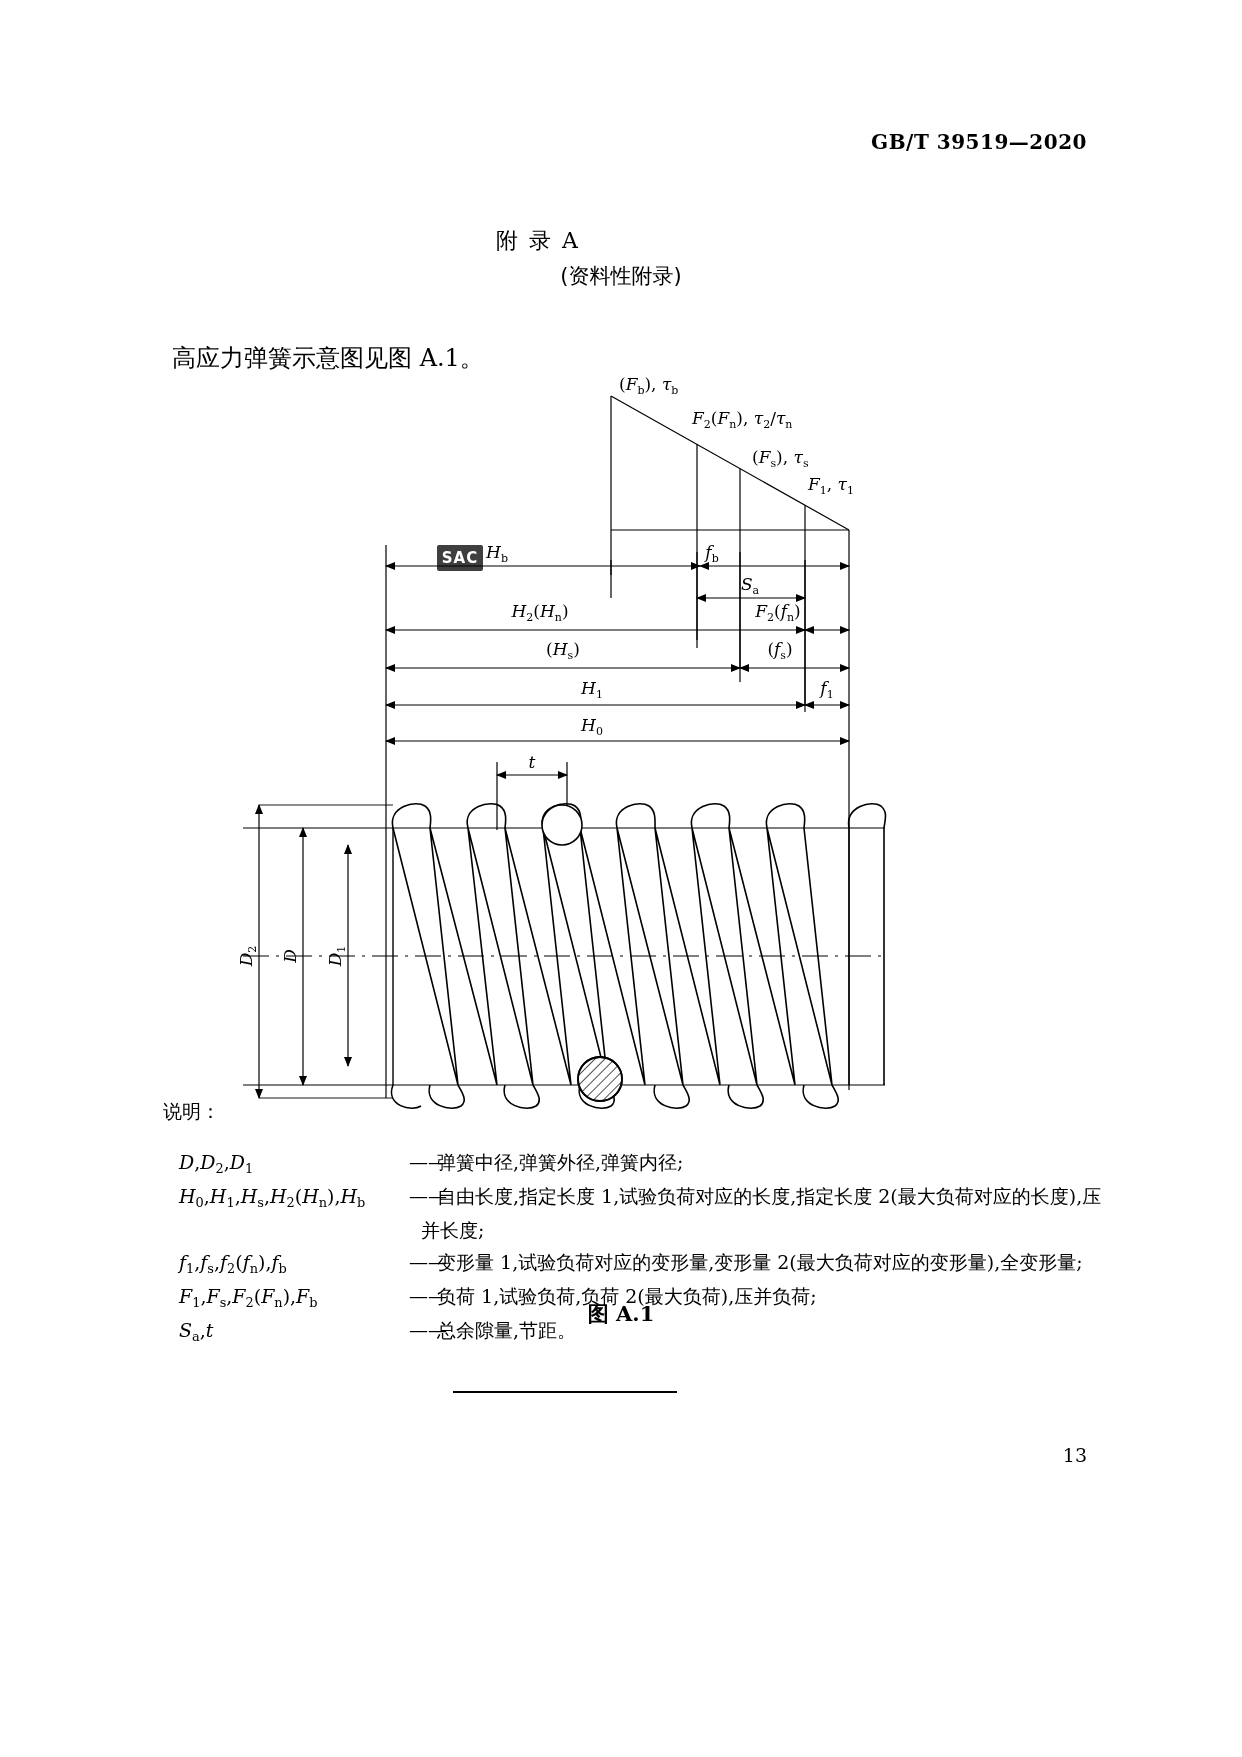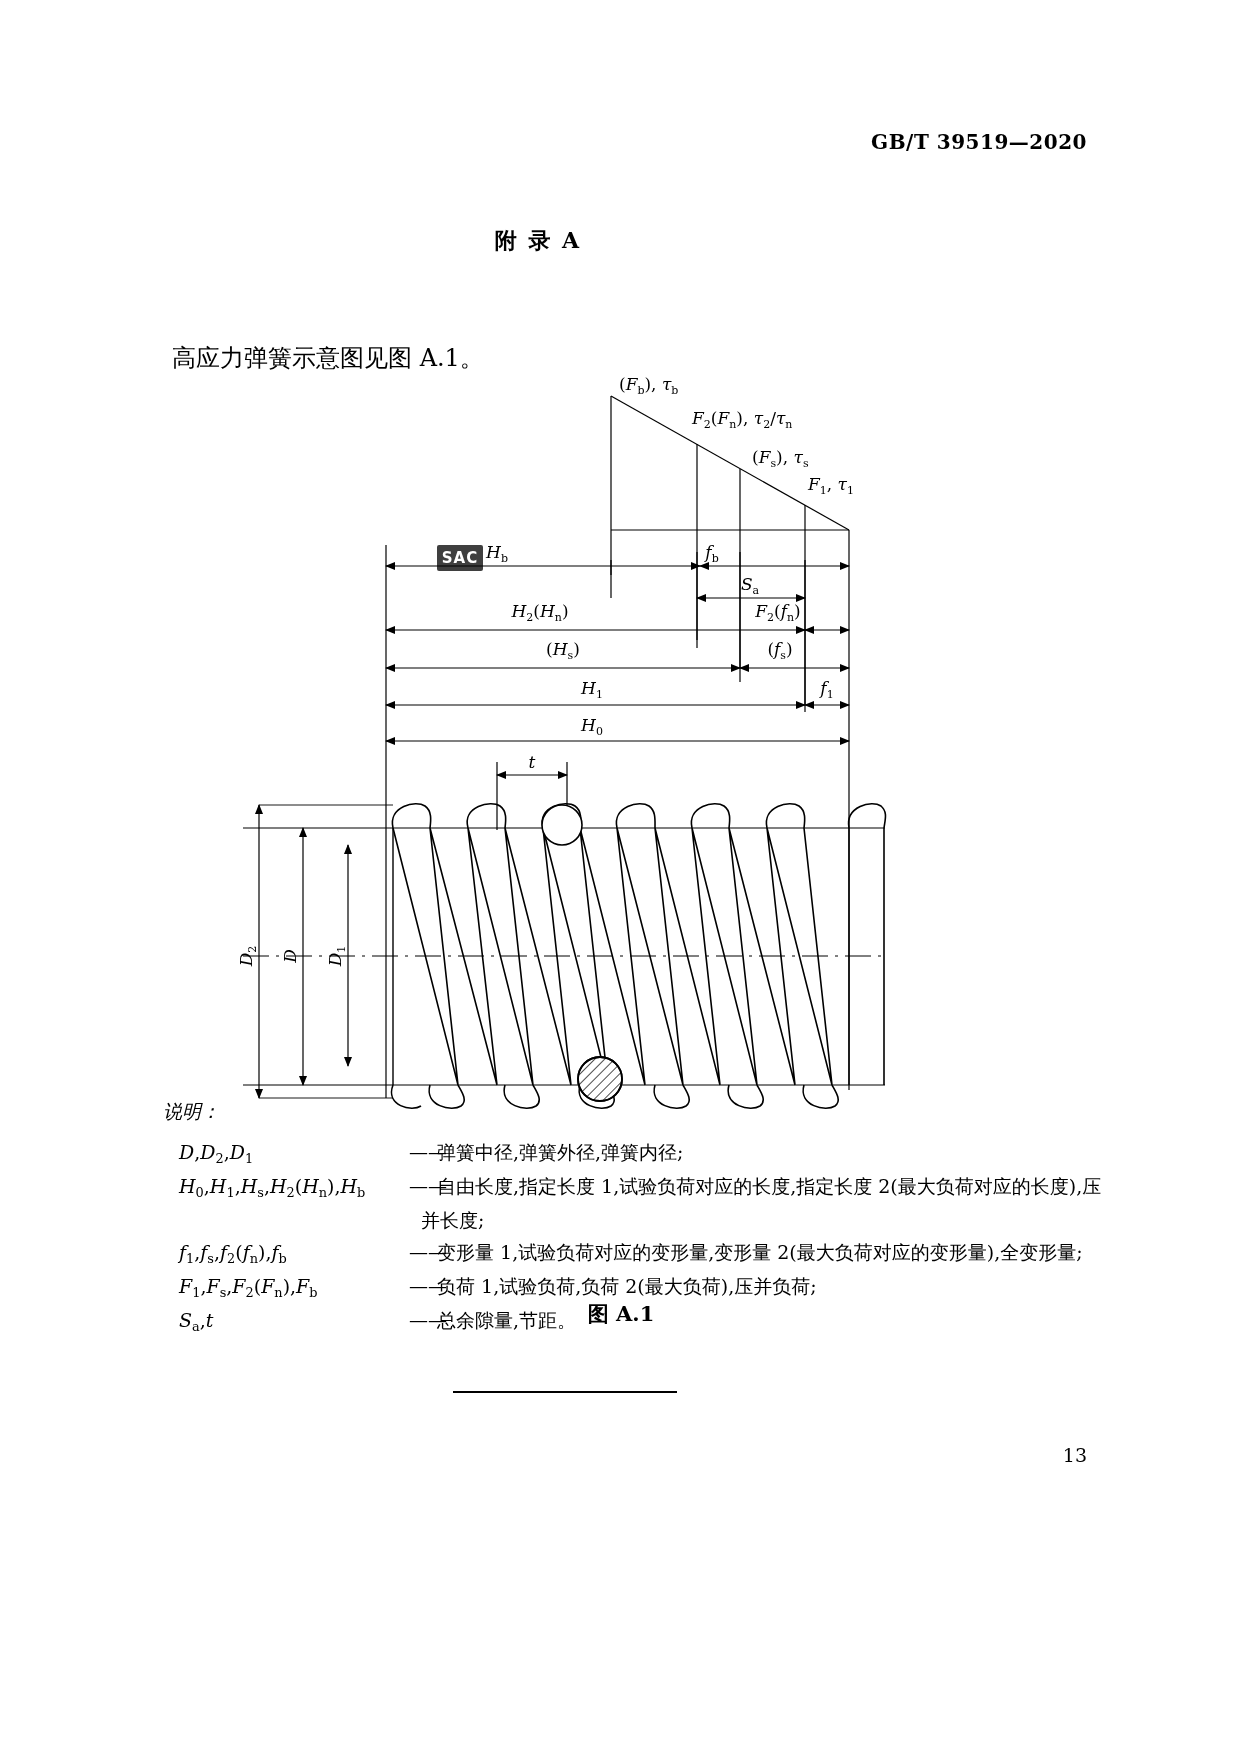--- a/index.html
+++ b/index.html
@@ -19,21 +19,21 @@
     text-align:right;
     font-family:"DejaVu Serif","Liberation Serif",serif;
     font-weight:bold;
     font-size:20px;
     letter-spacing:.5px;
   }
 
   
   .annex-title{
     position:absolute; top:226px; left:0; width:1076px;
-    text-align:center; font-weight:bold; font-size:22px;
+    text-align:center; font-weight:normal; font-size:22px;
     letter-spacing:2px;
   }
   .annex-sub{
     position:absolute; top:262px; left:0; width:1242px;
     text-align:center; font-size:21px;
     font-family:"DejaVu Sans","Liberation Sans",sans-serif;
   }
   .annex-sub2{
     position:absolute; top:294px; left:0; width:1242px;
     text-align:center; font-size:21px; font-weight:bold;
@@ -58,21 +58,21 @@
     display:flex; align-items:center; justify-content:center;
     border-radius:2px;
   }
 
   
   .legend{
     position:absolute; left:163px; top:1099px;
     width:1000px;
     font-size:19px;
   }
-  .legend .lg-title{font-size:19px; margin-bottom:14px;font-style:italic;}
+  .legend .lg-title{font-size:19px; margin-bottom:24px;}
   .lg-row{display:flex; align-items:flex-start; margin-bottom:5px; line-height:1.45;margin-left:16px;}
   .lg-sym{
     width:230px; flex:0 0 auto; white-space:nowrap;
     font-style:normal;
   }
   .lg-dash{flex:0 0 auto; width:28px; white-space:nowrap;}
   .lg-txt{flex:1 1 auto;}
   .lg-cont{margin-left:258px; margin-bottom:5px;}
 
   .fig-cap{
@@ -94,20 +94,21 @@
   sub{font-size:.68em; vertical-align:-.28em;}
 </style>
 </head>
 <body>
 
 <div class="page">
 
   <div class="hdr">GB/T 39519—2020</div>
 
   <div class="annex-title">附  录  A</div>
+  <div class="annex-sub">(资料性附录)</div>
 
   <div class="body-line">高应力弹簧示意图见图 A.1。</div>
 
   <div class="fig">
   <svg width="1242" height="1757" viewBox="0 0 1242 1757" xmlns="http://www.w3.org/2000/svg">
     <defs>
       <marker id="ah" markerWidth="10" markerHeight="8" refX="9" refY="4" orient="auto" markerUnits="userSpaceOnUse">
         <path d="M0,0 L10,4 L0,8 z" fill="#000"></path>
       </marker>
       <marker id="ahs" markerWidth="10" markerHeight="8" refX="1" refY="4" orient="auto" markerUnits="userSpaceOnUse">

